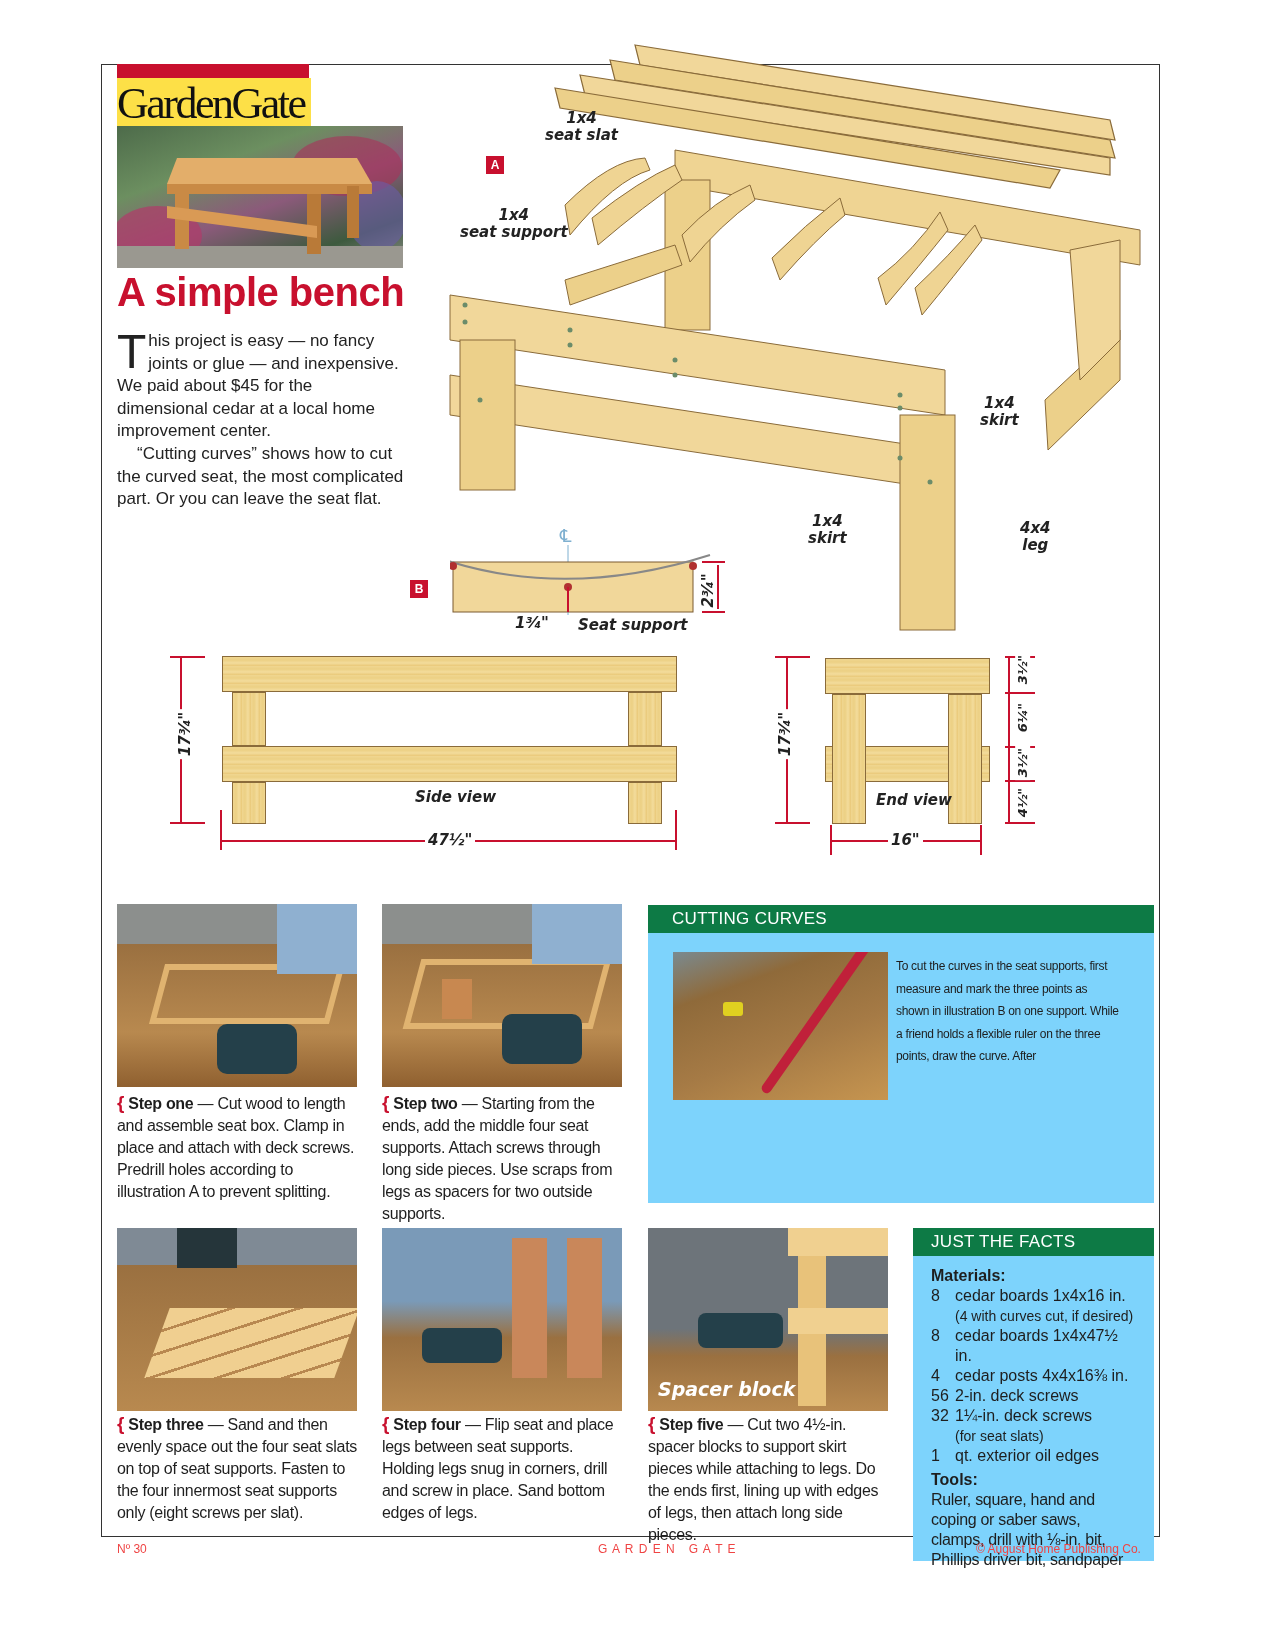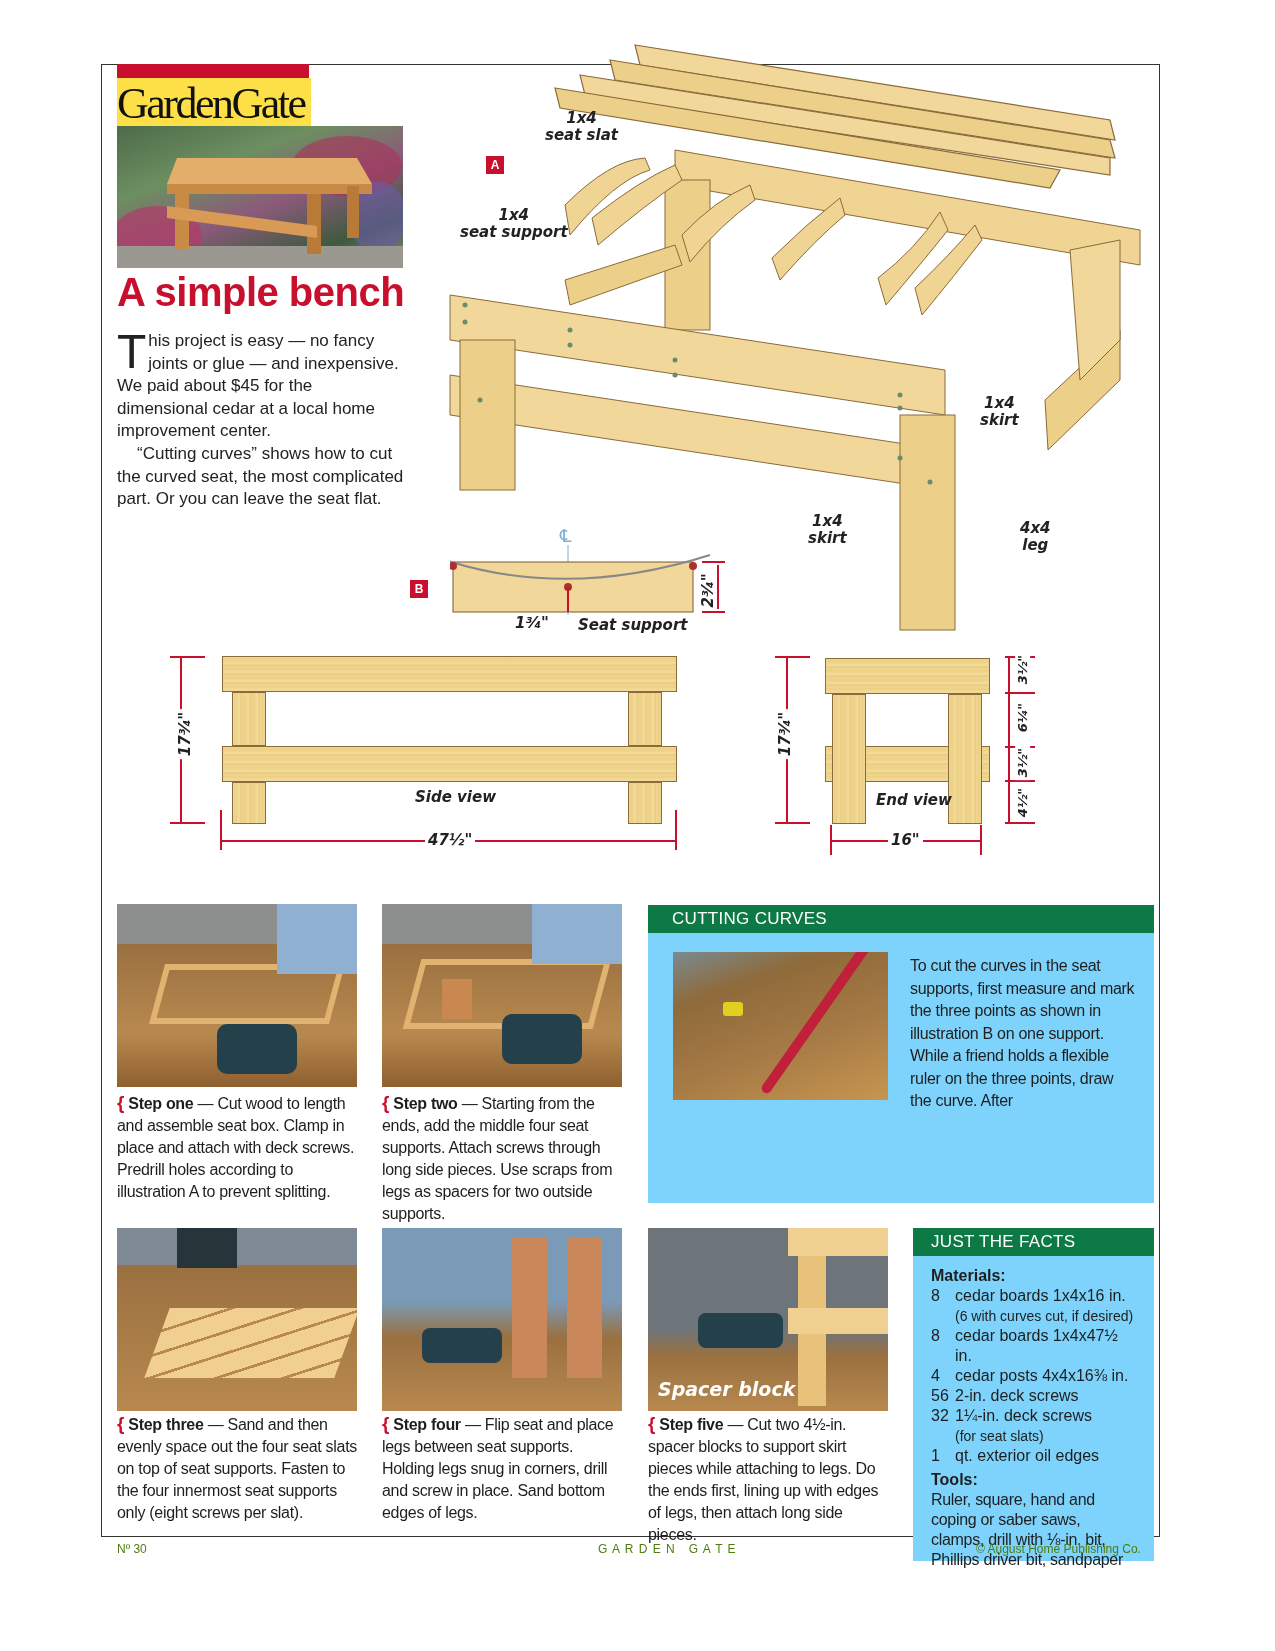--- a/index.html
+++ b/index.html
@@ -24,21 +24,21 @@
   .caption { position: absolute; font-size: 16px; line-height: 22px; color: #1e1e1e; letter-spacing: -0.3px; }
   .caption .brace { color: #c8102e; font-weight: bold; font-size: 19px; }
   .caption b { font-weight: bold; }
   .green-head { background: #0d7a45; color: #fff; font-size: 17px; padding: 4px 24px; letter-spacing: 0.3px; }
   .green-box { position: absolute; background: #7dd3fc; }
   .facts-list { font-size: 16px; line-height: 20px; padding: 6px 18px; }
   .facts-list .sub { font-size: 14px; padding-left: 24px; }
   .facts-list .row { display: flex; }
   .facts-list .qty { width: 24px; flex-shrink: 0; }
   .facts-list h4 { font-size: 16px; font-weight: bold; margin-top: 4px; }
-  .footer { position: absolute; top: 1542px; font-size: 12px; color: #4d7c0f; }
+  .footer { position: absolute; top: 1542px; font-size: 12px; color: #ef4444; }
 </style>
 </head>
 <body>
 
 <div class="frame"></div>
 
 <div class="red-bar"></div>
 <div class="logo">GardenGate</div>
 <div class="hero-photo">
   <svg width="286" height="142" viewBox="0 0 286 142">
@@ -217,21 +217,21 @@
 <div class="caption" style="left:382px;top:1092px;width:245px;">
   <span class="brace">{</span> <b>Step two</b> — <span>Starting from the ends, add the middle four seat supports. Attach screws through long side pieces. Use scraps from legs as spacers for two outside supports.</span>
 </div>
 
 <div class="green-box" style="left:648px;top:905px;width:506px;height:298px;">
   <div class="green-head">CUTTING CURVES</div>
   <div class="photo" style="left:25px;top:47px;width:215px;height:148px;background:linear-gradient(160deg,#7a8a90 0%,#8f6a3a 25%,#a57a45 60%,#c69550 100%);">
     <div style="position:absolute;left:60px;top:-10px;width:10px;height:180px;background:#c0203a;transform:rotate(35deg);transform-origin:top left;border-radius:5px;left:190px;"></div>
     <div style="position:absolute;left:50px;top:50px;width:20px;height:14px;background:#e0d020;border-radius:3px;"></div>
   </div>
-  <div style="position:absolute;left:262px;top:50px;width:225px;font-size:16px;line-height:22.5px;letter-spacing:-0.3px;">To cut the curves in the seat supports, first measure and mark the three points as shown in illustration B on one support. While a friend holds a flexible ruler on the three points, draw the curve. After</div>
+  <div style="position:absolute;left:248px;top:50px;width:225px;font-size:12px;line-height:22.5px;letter-spacing:-0.3px;">To cut the curves in the seat supports, first measure and mark the three points as shown in illustration B on one support. While a friend holds a flexible ruler on the three points, draw the curve. After</div>
 </div>
 
 <div class="photo" style="left:117px;top:1228px;width:240px;height:183px;background:linear-gradient(180deg,#7f8a95 0%,#7f8a95 20%,#9a7040 20%,#b8894f 100%);">
   <div style="position:absolute;left:40px;top:80px;width:190px;height:70px;background:repeating-linear-gradient(160deg,#f0cf90 0 20px,#b88850 20px 23px);transform:skewX(-20deg);"></div>
   <div style="position:absolute;left:60px;top:0;width:60px;height:40px;background:#25353a;"></div>
 </div>
 <div class="photo" style="left:382px;top:1228px;width:240px;height:183px;background:linear-gradient(180deg,#7a9ab8 0%,#7a9ab8 40%,#9a7040 60%,#b8894f 100%);">
   <div style="position:absolute;left:130px;top:10px;width:35px;height:140px;background:#c9875a;"></div>
   <div style="position:absolute;left:185px;top:10px;width:35px;height:140px;background:#c9875a;"></div>
   <div style="position:absolute;left:40px;top:100px;width:80px;height:35px;background:#24404a;border-radius:8px;"></div>
@@ -255,21 +255,21 @@
 </div>
 
 <div class="green-box" style="left:913px;top:1228px;width:241px;height:333px;">
   <div class="green-head" style="padding:4px 18px;">JUST THE FACTS</div>
   <div class="facts-list">
     <h4>Materials:</h4>
     <div class="row">
         <span class="qty">8</span>
         <span>cedar boards 1x4x16 in.</span>
       </div>
-    <div class="sub">(6 with curves cut, if desired)</div>
+    <div class="sub">(4 with curves cut, if desired)</div>
     <div class="row">
         <span class="qty">8</span>
         <span>cedar boards 1x4x47½ in.</span>
       </div>
     <div class="row">
         <span class="qty">4</span>
         <span>cedar posts 4x4x16⅜ in.</span>
       </div>
     <div class="row">
         <span class="qty">56</span>

